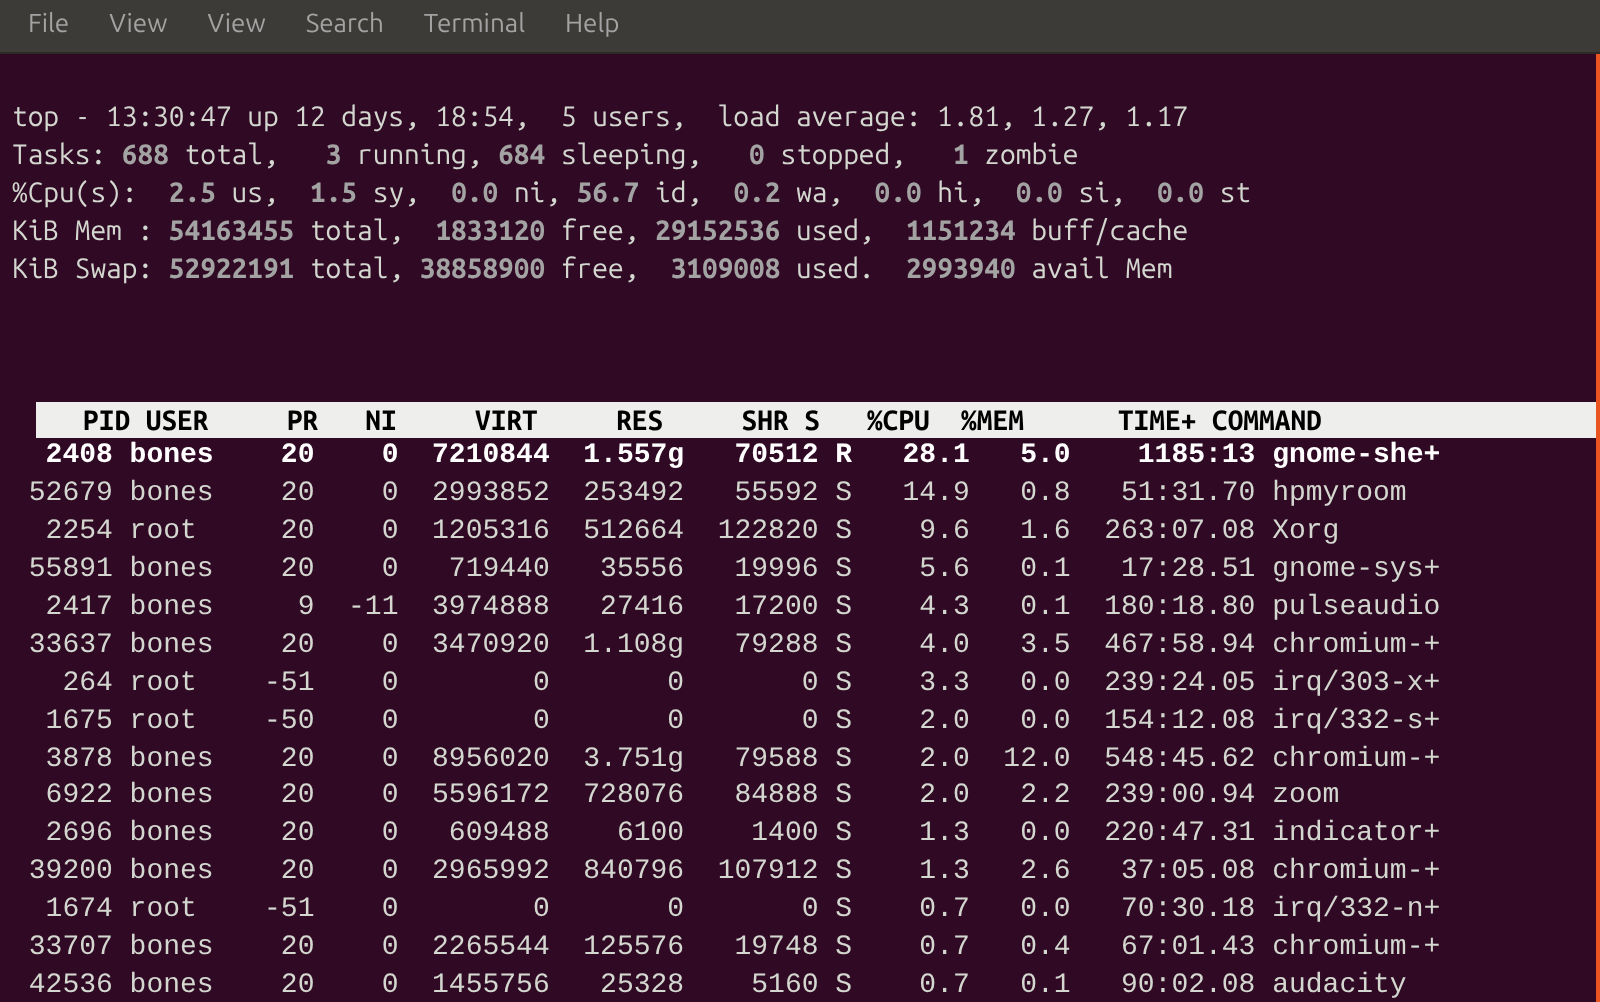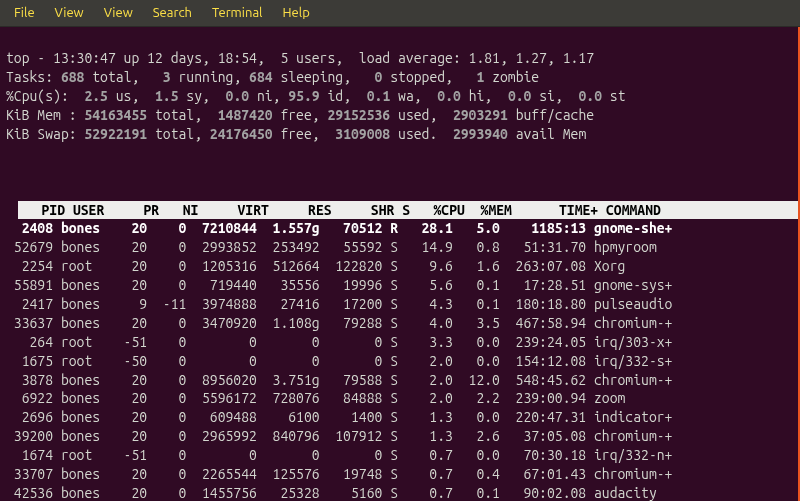--- a/index.html
+++ b/index.html
@@ -8,21 +8,21 @@
     font-family: "Ubuntu Mono", "DejaVu Sans Mono", Consolas, monospace;
     font-size: 14px;
     line-height: 1.35;
     color: #d3d7cf;
     width: 800px;
     height: 501px;
     overflow: hidden;
   }
   .menubar {
     background: #3c3b37;
-    color: #fde047;
+    color: #a3a3a3;
     font-family: Ubuntu, "Segoe UI", sans-serif;
     font-size: 13px;
     padding: 2px 6px;
     display: flex;
     gap: 4px;
     border-bottom: 1px solid #2b2a27;
   }
   .menubar span {
     padding: 2px 8px;
     cursor: default;
@@ -36,37 +36,37 @@
   }
   .summary .hl { color: #a3a3a3; font-weight: bold; }
   .hdr {
     background: #eeeeec;
     color: #000000;
     font-weight: bold;
     display: inline-block;
     width: 100%;
     margin-left: 12px;
   }
-  .row { display: block; }
+  .row { display: block; font-family: Liberation Mono, monospace; }
   .bold { color: #ffffff; font-weight: bold; }
 </style>
 </head>
 <body>
 
 <div class="menubar">
     <span>File</span>
     <span>View</span>
     <span>View</span>
     <span>Search</span>
     <span>Terminal</span>
     <span>Help</span>
   </div>
 
 <div class="term">
 <div class="summary">top - 13:30:47 up 12 days, 18:54,  5 users,  load average: 1.81, 1.27, 1.17
 Tasks: <span class="hl">688 </span>total,   <span class="hl">3 </span>running, <span class="hl">684 </span>sleeping,   <span class="hl">0 </span>stopped,   <span class="hl">1 </span>zombie
-%Cpu(s):  <span class="hl">2.5 </span>us,  <span class="hl">1.5 </span>sy,  <span class="hl">0.0 </span>ni, <span class="hl">95.9 </span>id,  <span class="hl">0.1 </span>wa,  <span class="hl">0.0 </span>hi,  <span class="hl">0.0 </span>si,  <span class="hl">0.0 </span>st
-KiB Mem : <span class="hl">54163455 </span>total,  <span class="hl">1487420 </span>free, <span class="hl">29152536 </span>used,  <span class="hl">2903291 </span>buff/cache
-KiB Swap: <span class="hl">52922191 </span>total, <span class="hl">24176450 </span>free,  <span class="hl">3109008 </span>used.  <span class="hl">2993940 </span>avail Mem</div>
+%Cpu(s):  <span class="hl">2.5 </span>us,  <span class="hl">1.5 </span>sy,  <span class="hl">0.0 </span>ni, <span class="hl">56.7 </span>id,  <span class="hl">0.2 </span>wa,  <span class="hl">0.0 </span>hi,  <span class="hl">0.0 </span>si,  <span class="hl">0.0 </span>st
+KiB Mem : <span class="hl">54163455 </span>total,  <span class="hl">1833120 </span>free, <span class="hl">29152536 </span>used,  <span class="hl">1151234 </span>buff/cache
+KiB Swap: <span class="hl">52922191 </span>total, <span class="hl">38858900 </span>free,  <span class="hl">3109008 </span>used.  <span class="hl">2993940 </span>avail Mem</div>
 <div> </div>
 <div class="hdr">   PID USER     PR   NI     VIRT     RES     SHR S   %CPU  %MEM      TIME+ COMMAND     </div>
 <div id="proclist"><div class="row bold">  2408 bones    20    0  7210844  1.557g   70512 R   28.1   5.0    1185:13 gnome-she+  </div><div class="row"> 52679 bones    20    0  2993852  253492   55592 S   14.9   0.8   51:31.70 hpmyroom    </div><div class="row">  2254 root     20    0  1205316  512664  122820 S    9.6   1.6  263:07.08 Xorg        </div><div class="row"> 55891 bones    20    0   719440   35556   19996 S    5.6   0.1   17:28.51 gnome-sys+  </div><div class="row">  2417 bones     9  -11  3974888   27416   17200 S    4.3   0.1  180:18.80 pulseaudio  </div><div class="row"> 33637 bones    20    0  3470920  1.108g   79288 S    4.0   3.5  467:58.94 chromium-+  </div><div class="row">   264 root    -51    0        0       0       0 S    3.3   0.0  239:24.05 irq/303-x+  </div><div class="row">  1675 root    -50    0        0       0       0 S    2.0   0.0  154:12.08 irq/332-s+  </div><div class="row">  3878 bones    20    0  8956020  3.751g   79588 S    2.0  12.0  548:45.62 chromium-+  </div><div class="row">  6922 bones    20    0  5596172  728076   84888 S    2.0   2.2  239:00.94 zoom        </div><div class="row">  2696 bones    20    0   609488    6100    1400 S    1.3   0.0  220:47.31 indicator+  </div><div class="row"> 39200 bones    20    0  2965992  840796  107912 S    1.3   2.6   37:05.08 chromium-+  </div><div class="row">  1674 root    -51    0        0       0       0 S    0.7   0.0   70:30.18 irq/332-n+  </div><div class="row"> 33707 bones    20    0  2265544  125576   19748 S    0.7   0.4   67:01.43 chromium-+  </div><div class="row"> 42536 bones    20    0  1455756   25328    5160 S    0.7   0.1   90:02.08 audacity    </div></div>
 </div>
 
 </body></html>

